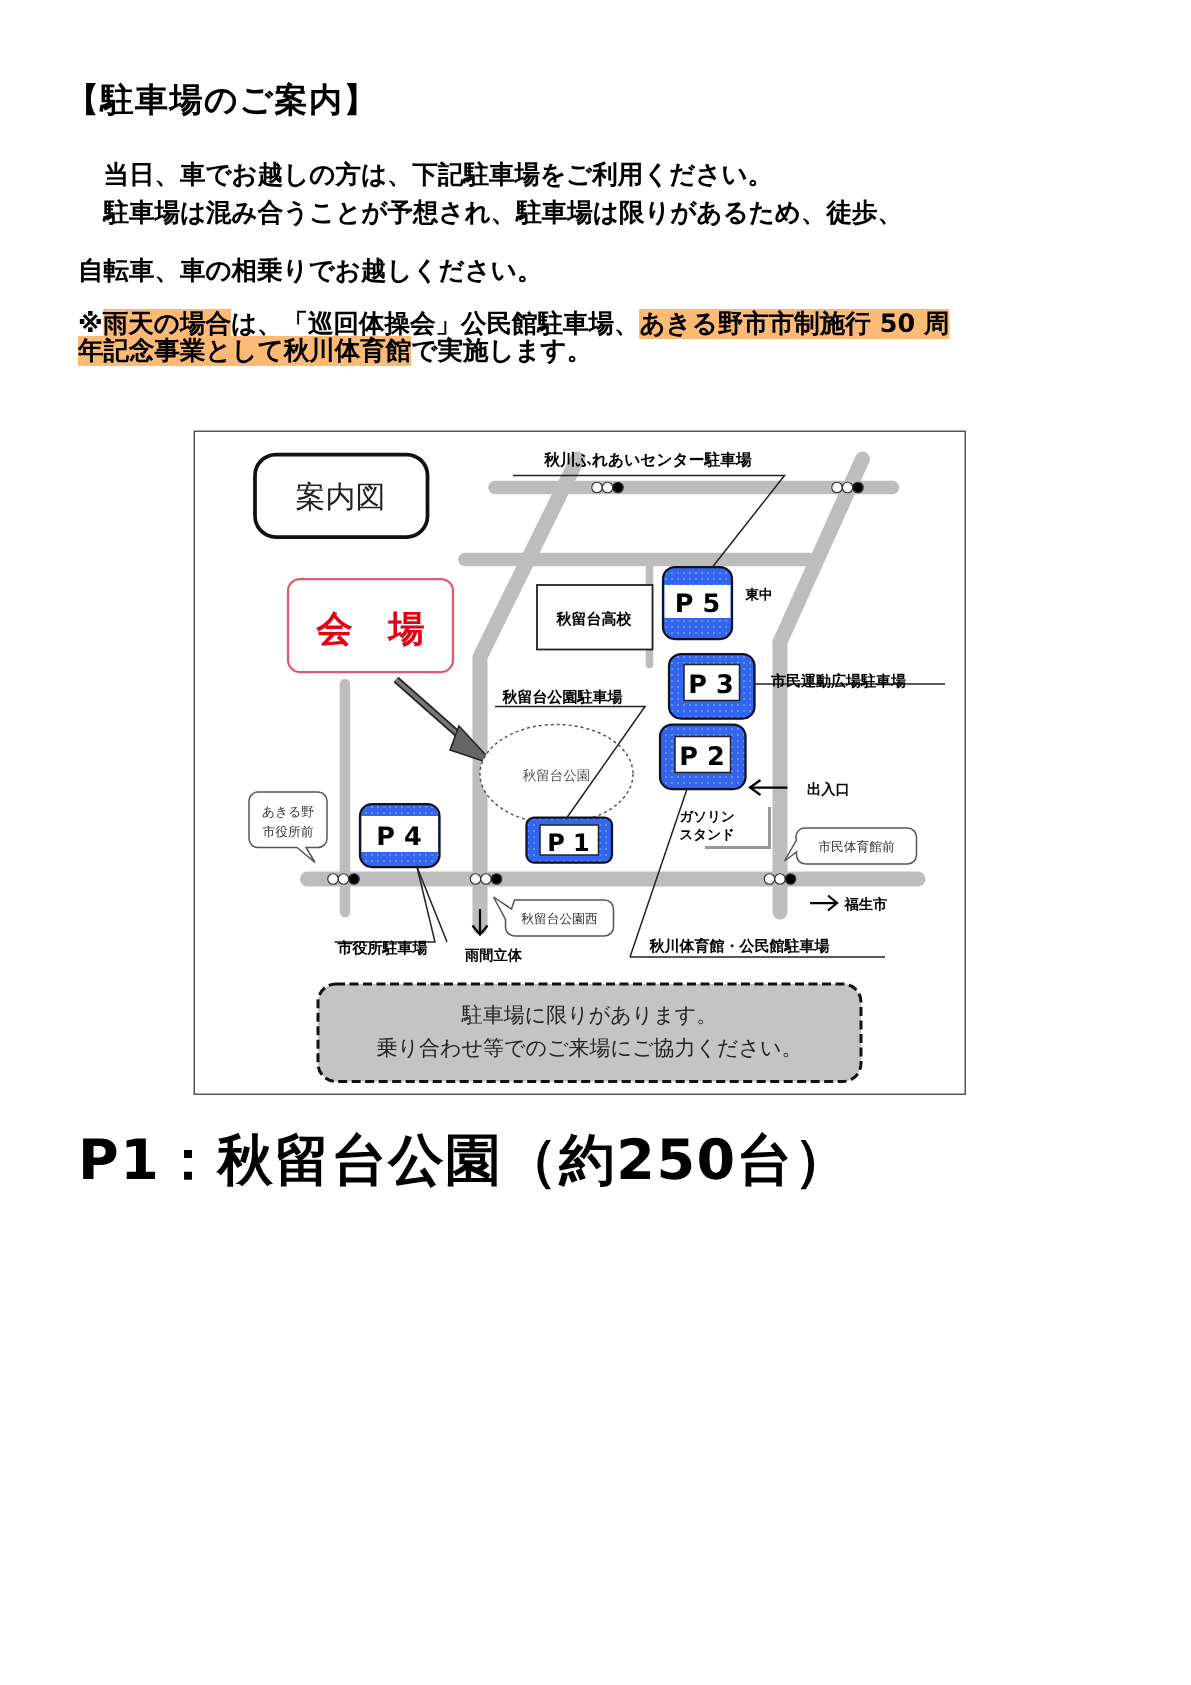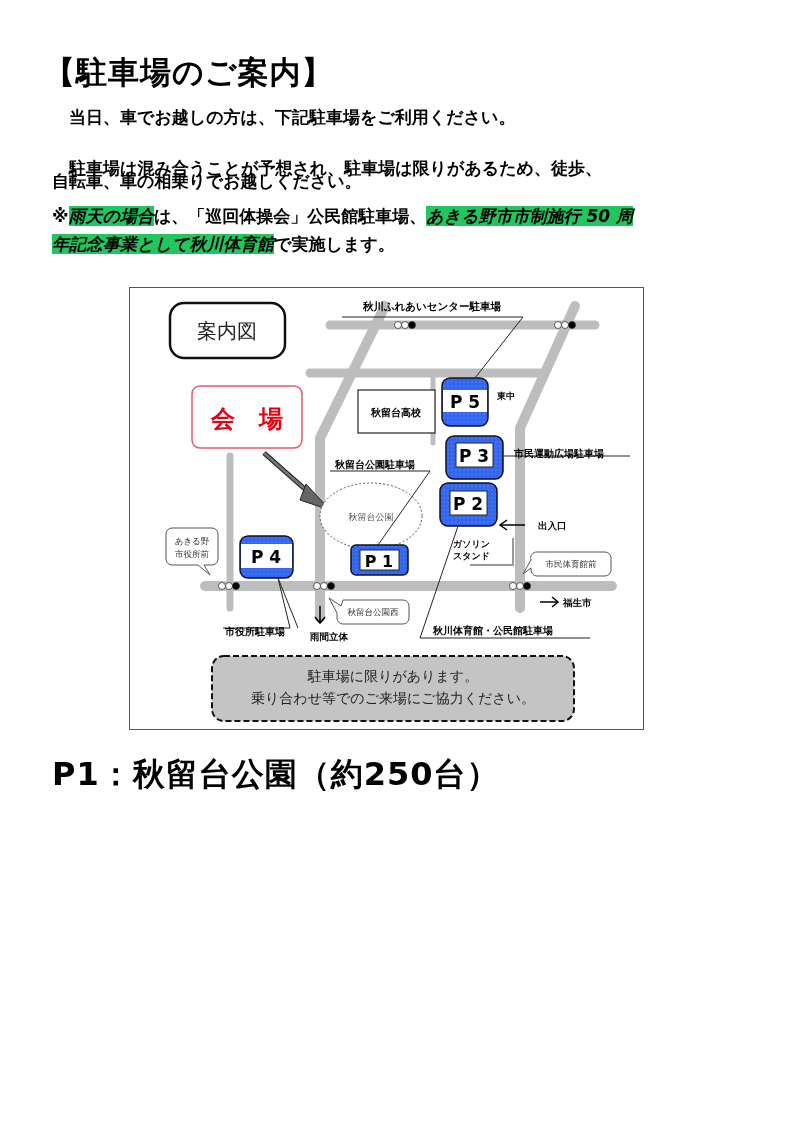--- a/index.html
+++ b/index.html
@@ -1,38 +1,38 @@
 <!DOCTYPE html>
 <html><head>
 <meta charset="utf-8">
 <style>
   html, body { margin: 0; padding: 0; background: #ffffff; }
   body { width: 794px; height: 1123px; position: relative; overflow: hidden;
          font-family: "DejaVu Sans", "Liberation Sans", sans-serif; color: #000; }
-  .title { position: absolute; left: 44px; top: 52px; font-size: 31px; font-weight: bold; letter-spacing: 1px; }
+  .title { position: absolute; left: 44px; top: 52px; font-size: 22px; font-weight: bold; letter-spacing: 1px; }
   .para { position: absolute; left: 52px; font-size: 17px; font-weight: bold; line-height: 26px; white-space: nowrap; }
-  .hl { background: #22c55e; font-style: italic; }
+  .hl { background: #fdba74; }
   .map { position: absolute; left: 129px; top: 287px; width: 513px; height: 441px;
          border: 1px solid #555; background: #fff; }
   .map svg { width: 100%; height: 100%; display: block; }
   .lot-list { position: absolute; left: 52px; top: 752px; }
-  .lot { font-size: 32px; font-weight: bold; height: 64px; line-height: 44px; white-space: nowrap; letter-spacing: 1px; }
+  .lot { font-size: 37px; font-weight: bold; height: 64px; line-height: 44px; white-space: nowrap; letter-spacing: 1px; }
 </style>
 </head>
 <body>
 
 <div class="title">【駐車場のご案内】</div>
 
 <div class="para" style="top:104px;text-align:center;">　当日、車でお越しの方は、下記駐車場をご利用ください。</div>
-<div class="para" style="top:155px;">　駐車場は混み合うことが予想され、駐車場は限りがあるため、徒歩、</div>
+<div class="para" style="top:129px;">　駐車場は混み合うことが予想され、駐車場は限りがあるため、徒歩、</div>
 <div class="para" style="top:168px;">自転車、車の相乗りでお越しください。</div>
 <div class="para" style="top:203px;">
   <span>※</span><span class="hl">雨天の場合</span><span>は、「巡回体操会」公民館駐車場、</span><span class="hl">あきる野市市制施行 50 周</span>
 </div>
-<div class="para" style="top:231px;">
+<div class="para" style="top:221px;">
   <span class="hl">年記念事業として秋川体育館</span><span>で実施します。</span>
 </div>
 
 <div class="map">
   <svg viewBox="0 0 513 441" xmlns="http://www.w3.org/2000/svg" font-family="DejaVu Sans, sans-serif">
     <defs>
       <pattern id="dots" width="4" height="4" patternUnits="userSpaceOnUse">
         <rect width="4" height="4" fill="#3366ee"></rect>
         <circle cx="2" cy="2" r="0.6" fill="#7fa0ff"></circle>
       </pattern>

